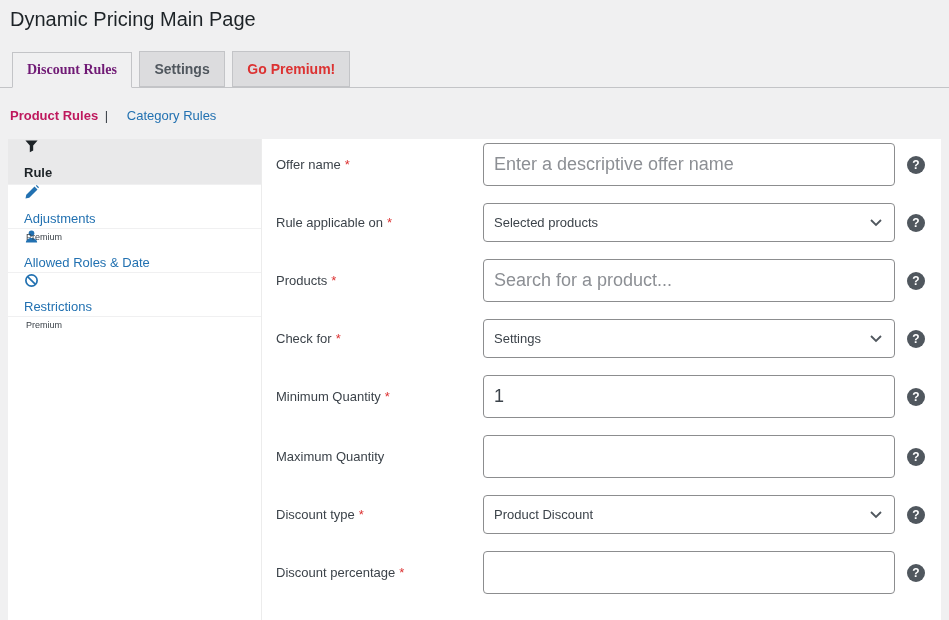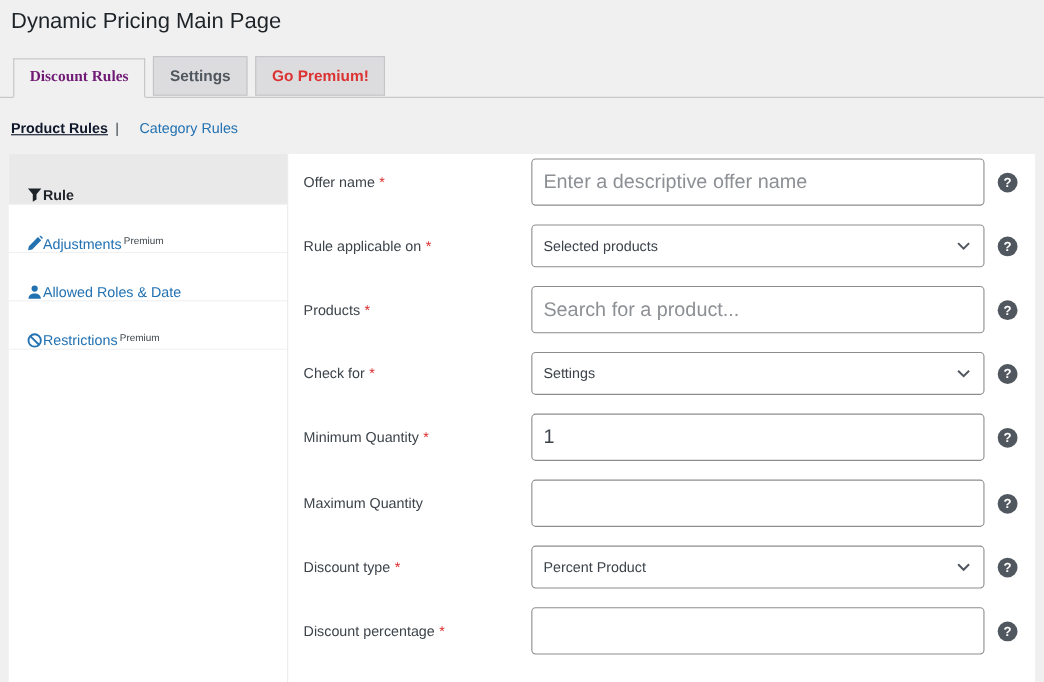--- a/index.html
+++ b/index.html
@@ -46,22 +46,21 @@
   }
   .nav-tab.premium { color: #dc3232; }
 
   
   .subnav {
     padding: 20px 0 16px 10px;
     font-size: 13px;
   }
   .subnav .current {
     font-weight: 700;
-    color: #0f172a;
-    text-decoration: underline;
+    color: #be185d;
   }
   .subnav .sep { color: #3c434a; margin: 0 3px; }
   .subnav .link {
     color: #2271b1;
     text-decoration: none;
     cursor: pointer;
     margin-left: 12px;
   }
 
   
@@ -74,28 +73,29 @@
   }
 
   
   .side-nav {
     width: 254px;
     flex: none;
     border-right: 1px solid #ececec;
   }
   .side-item {
     display: flex;
-    align-items: flex-end;
-    gap: 0;
+    align-items: flex-start;
+    gap: 11px;
     padding: 0 16px;
     height: 44px;
     border-bottom: 1px solid #f0f0f1;
     color: #2271b1;
     font-size: 13px;
     cursor: pointer;
+    flex-direction: column;
   }
   .side-item.active {
     background: #e9e9ea;
     color: #1d2327;
     font-weight: 700;
     height: 46px;
   }
   .side-item .icon { display: inline-flex; flex: none; }
   .badge {
     font-size: 9px;
@@ -280,21 +280,21 @@
 
     <div class="form-row">
       <label class="field-label"><span>Maximum Quantity</span><span class="req"></span></label>
       <input type="text" class="text-input" style="">
       <span class="help-tip">?</span>
     </div>
 
     <div class="form-row">
       <label class="field-label"><span>Discount type</span><span class="req">*</span></label>
       <div class="select-box">
-        <span class="select-value">Percent Product</span>
+        <span class="select-value">Product Discount</span>
         <span><svg width="12" height="8" viewBox="0 0 12 8">
               <path d="M1 1l5 5 5-5" fill="none" stroke="#50575e" stroke-width="1.8"></path>
             </svg></span>
       </div>
       <span class="help-tip">?</span>
     </div>
 
     <div class="form-row">
       <label class="field-label"><span>Discount percentage</span><span class="req">*</span></label>
       <input type="text" class="text-input" style="">

